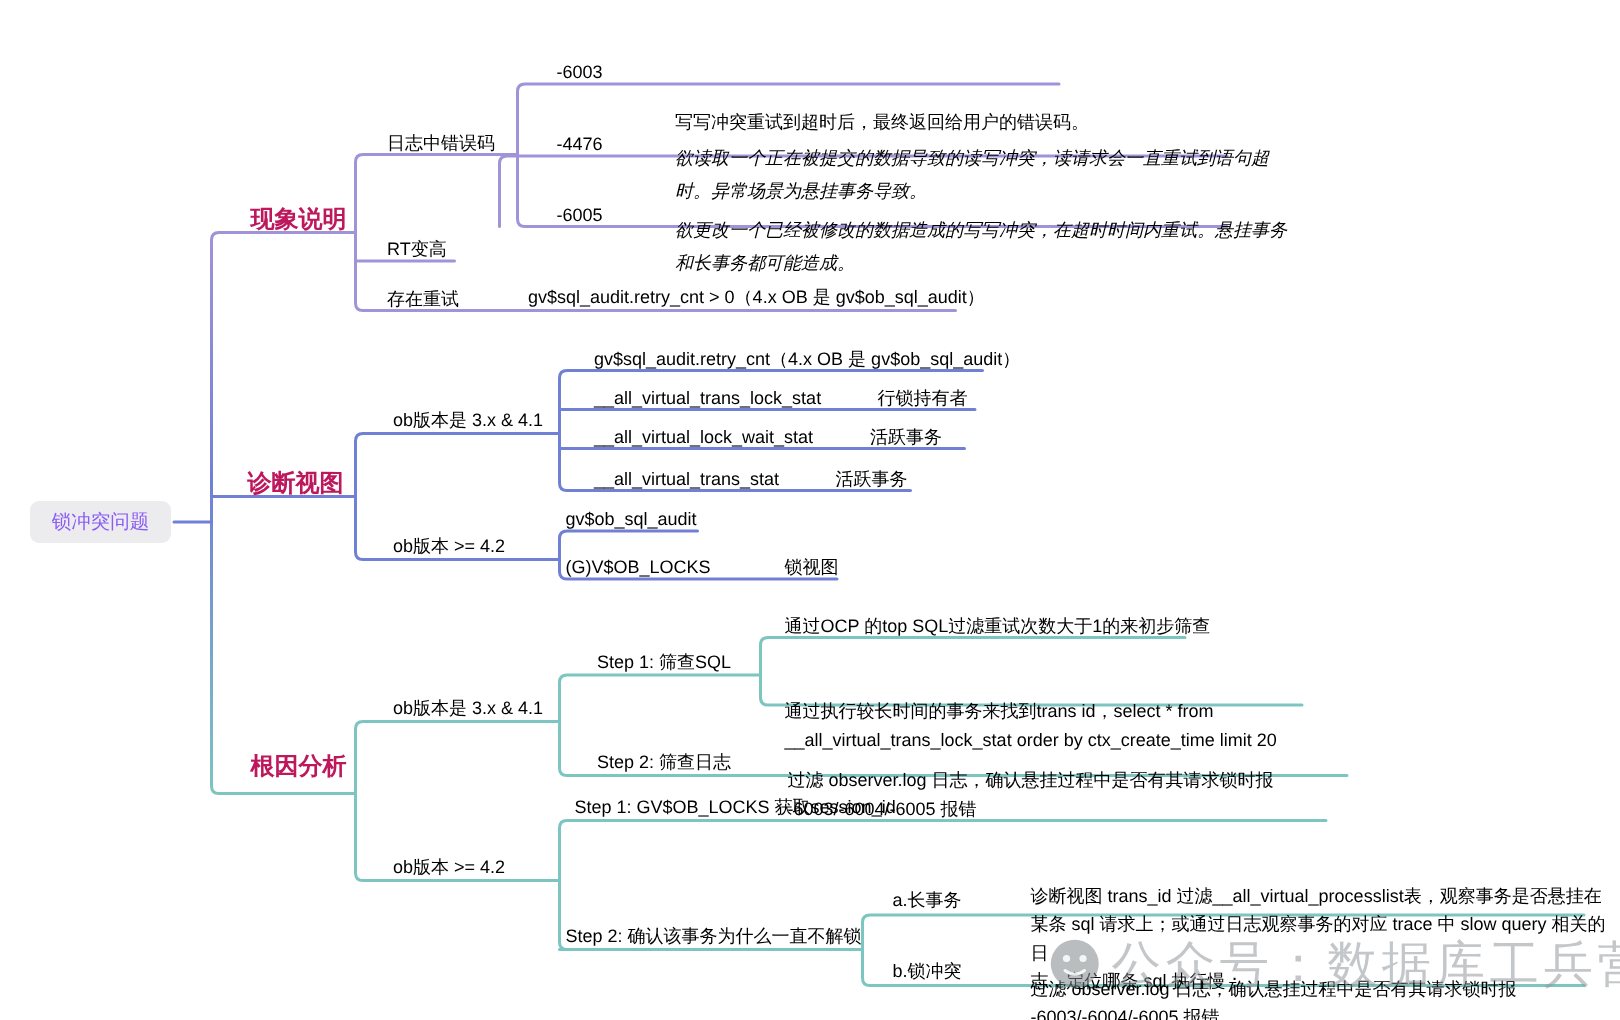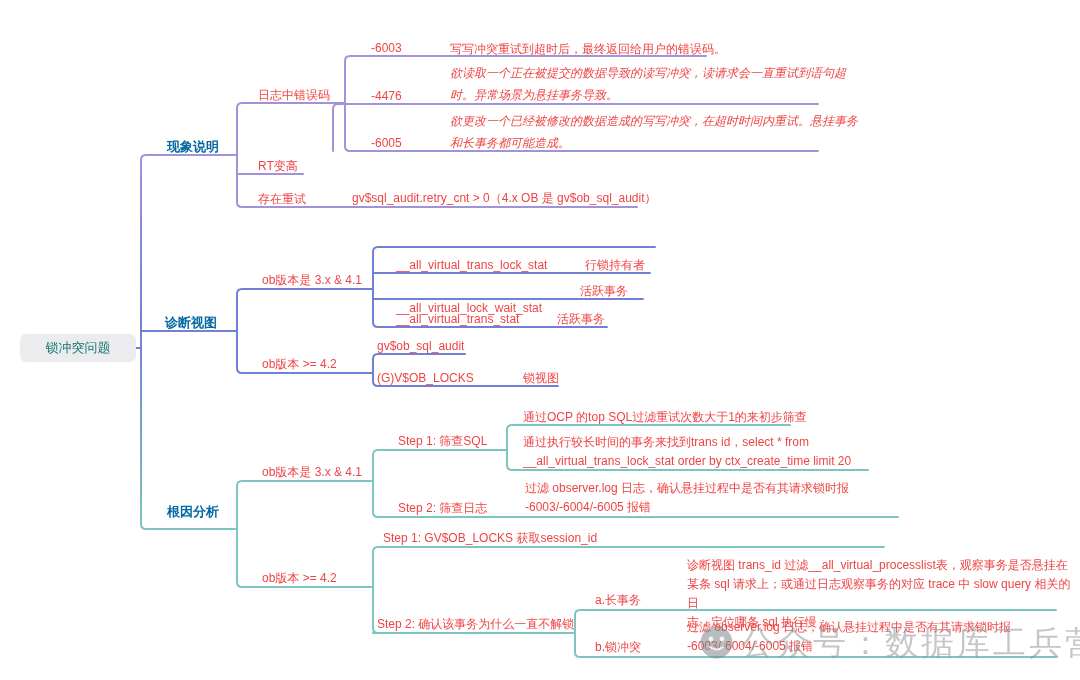--- a/index.html
+++ b/index.html
@@ -1,25 +1,25 @@
 <!DOCTYPE html>
 <html><head>
 <meta charset="utf-8">
 <style>
   html,body{margin:0;padding:0;background:#fff;}
   #canvas{position:relative;width:1080px;height:680px;background:#ffffff;overflow:hidden;
           font-family:"Liberation Sans","DejaVu Sans",sans-serif;}
   #wires{position:absolute;left:0;top:0;width:1080px;height:680px;}
-  .node{position:absolute;font-size:12px;line-height:16px;color:#ef4444;white-space:nowrap;}
-  .wrap{white-space:pre-line;line-height:19px;}
+  .node{position:absolute;font-size:12px;line-height:16px;color:#000000;white-space:nowrap;}
+  .wrap{white-space:pre-line;line-height:19px;margin-top:32px;}
   .lh22{line-height:22px;font-style:italic;}
-  .branch{font-size:13px;font-weight:600;color:#0369a1;}
-  .rootbox{position:absolute;left:20px;top:334px;width:116px;height:28px;background:#ececee;
+  .branch{font-size:16px;font-weight:600;color:#be185d;}
+  .rootbox{position:absolute;left:20px;top:334px;width:94px;height:28px;background:#ececee;
            border-radius:6px;display:flex;align-items:center;justify-content:center;
-           font-size:13px;color:#0f766e;}
+           font-size:13px;color:#8b5cf6;}
   .wm-text{position:absolute;left:741px;top:621px;font-size:33px;letter-spacing:3px;
            color:rgba(148,153,157,0.55);white-space:nowrap;}
   .wm-logo{position:absolute;left:699px;top:625px;width:35px;height:35px;}
 </style>
 </head>
 <body>
 
 <div id="canvas">
 
   <svg id="wires" viewBox="0 0 1080 680">
@@ -87,23 +87,24 @@
 时。异常场景为悬挂事务导致。</div>
   <div class="node" style="left:371px;top:135px">-6005</div>
   <div class="node wrap lh22" style="left:450px;top:110px">欲更改一个已经被修改的数据造成的写写冲突，在超时时间内重试。悬挂事务
 和长事务都可能造成。</div>
   <div class="node" style="left:258px;top:158px">RT变高</div>
   <div class="node" style="left:258px;top:191px">存在重试</div>
   <div class="node" style="left:352px;top:190px">gv$sql_audit.retry_cnt &gt; 0（4.x OB 是 gv$ob_sql_audit）</div>
 
   <div class="node branch" style="left:165px;top:315px">诊断视图</div>
   <div class="node" style="left:262px;top:272px">ob版本是 3.x &amp; 4.1</div>
+  <div class="node" style="left:396px;top:231px">gv$sql_audit.retry_cnt（4.x OB 是 gv$ob_sql_audit）</div>
   <div class="node" style="left:396px;top:257px">__all_virtual_trans_lock_stat</div>
   <div class="node" style="left:585px;top:257px">行锁持有者</div>
-  <div class="node" style="left:396px;top:300px">__all_virtual_lock_wait_stat</div>
+  <div class="node" style="left:396px;top:283px">__all_virtual_lock_wait_stat</div>
   <div class="node" style="left:580px;top:283px">活跃事务</div>
   <div class="node" style="left:396px;top:311px">__all_virtual_trans_stat</div>
   <div class="node" style="left:557px;top:311px">活跃事务</div>
   <div class="node" style="left:262px;top:356px">ob版本 &gt;= 4.2</div>
   <div class="node" style="left:377px;top:338px">gv$ob_sql_audit</div>
   <div class="node" style="left:377px;top:370px">(G)V$OB_LOCKS</div>
   <div class="node" style="left:523px;top:370px">锁视图</div>
 
   <div class="node branch" style="left:167px;top:504px">根因分析</div>
   <div class="node" style="left:262px;top:464px">ob版本是 3.x &amp; 4.1</div>

